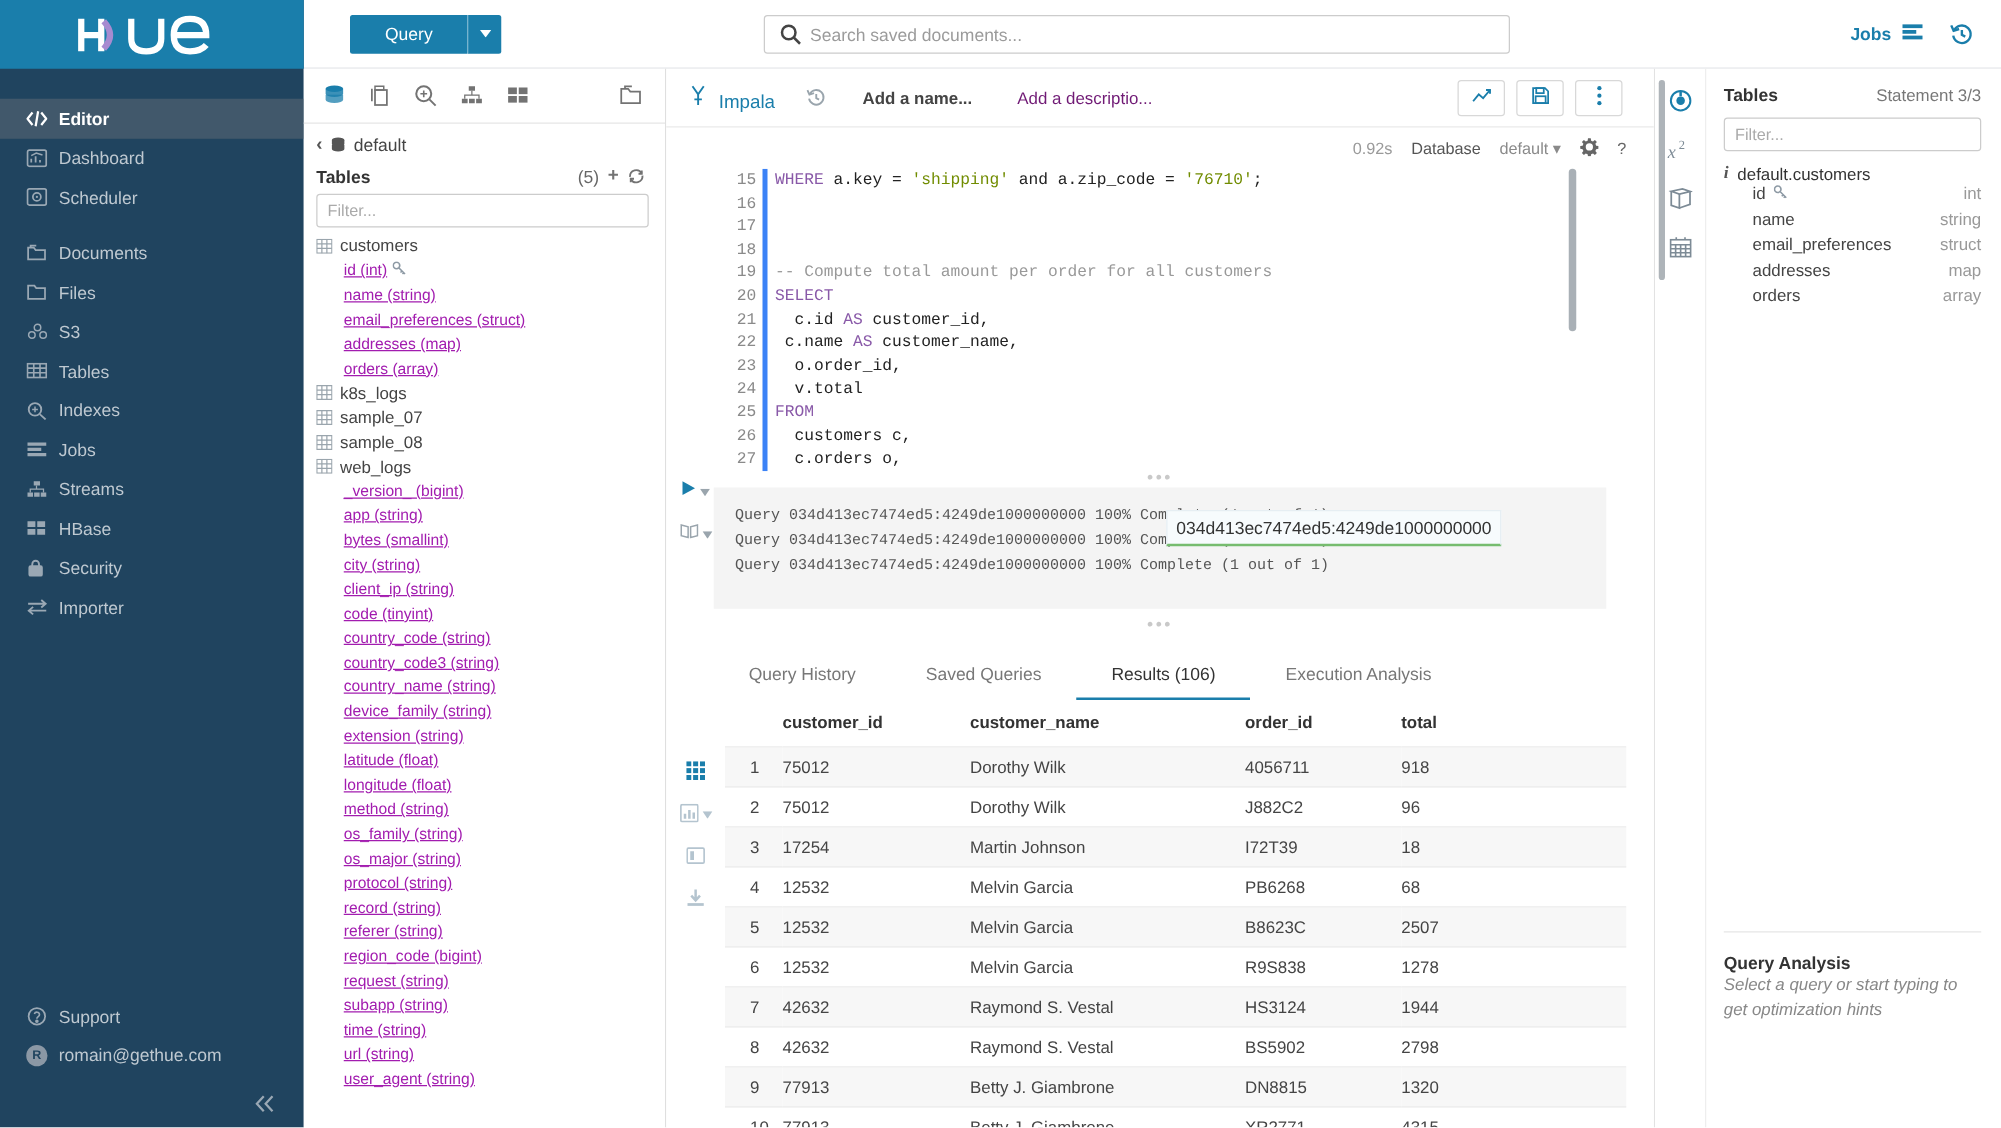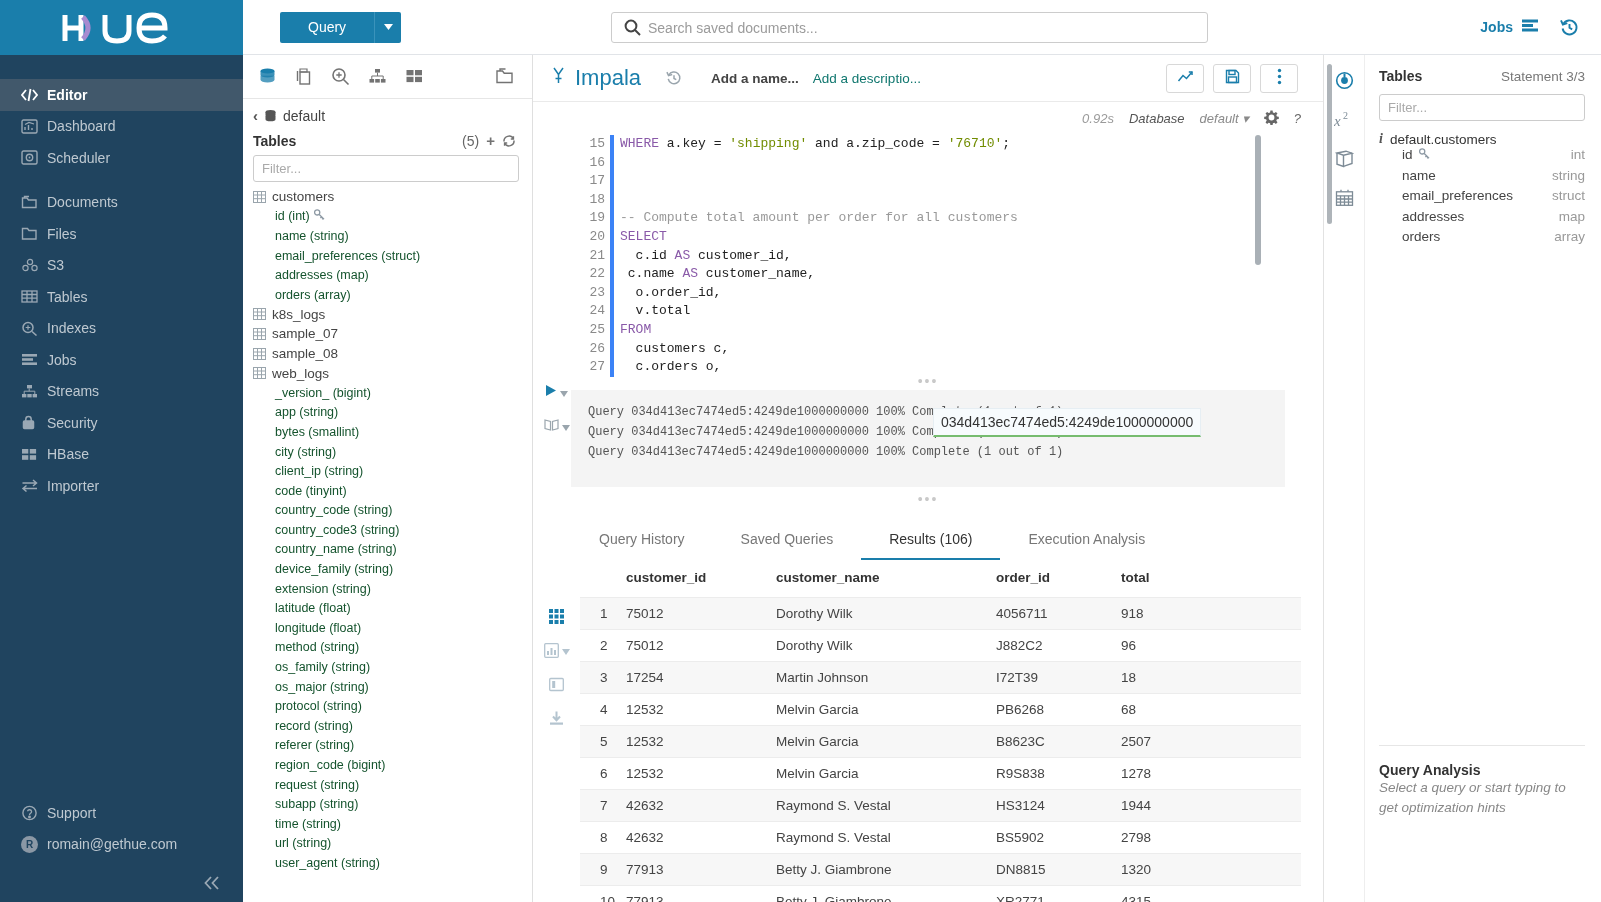--- a/index.html
+++ b/index.html
@@ -57,37 +57,37 @@
   .dbrow { display:flex; align-items:center; gap:6px; font-size:14px; color:#444; margin-bottom:8px; cursor:pointer; }
   .dbrow .chev { color:#555; font-size:15px; font-weight:bold; }
   .tablehdr { display:flex; align-items:center; font-size:14px; font-weight:bold; color:#333; margin-bottom:6px; padding-right:16px; }
   .tablehdr .cnt { margin-left:auto; color:#666; font-weight:normal; margin-right:7px; }
   .tablehdr .pl { color:#737373; margin-right:7px; cursor:pointer; font-size:15px; }
   .tablehdr .rf { color:#737373; cursor:pointer; display:flex; }
   .filterinput { width:266px; height:27px; border:1px solid #ccc; border-radius:3px; padding-left:8px;
                  font-size:13px; color:#555; font-family:inherit; margin-bottom:5px; }
   .filterinput::placeholder { color:#aaa; }
   .tbl-item { display:flex; align-items:center; gap:6px; font-size:13.5px; color:#444; height:19.6px; cursor:pointer; }
-  .col-item { font-size:12.5px; color:#14532d; height:19.6px; padding-left:22px; display:flex; align-items:center; gap:4px; cursor:pointer; }
+  .col-item { font-size:12.5px; color:#a21caf; height:19.6px; padding-left:22px; display:flex; align-items:center; gap:4px; cursor:pointer;text-decoration:underline; }
   .grid-ico { color:#9aa5ad; display:flex; }
   .key-ico { color:#8d99a4; }
 
   
   .editorcol { flex:1; display:flex; flex-direction:column; min-width:0; background:#fff; position:relative; }
   .ed-head { height:47px; display:flex; align-items:center; border-bottom:1px solid #eaeaea; padding-left:18px; flex:none; }
-  .ed-engine { display:flex; align-items:flex-end; gap:9px; color:#1a7eab; font-size:22px; cursor:pointer; }
+  .ed-engine { display:flex; align-items:flex-end; gap:9px; color:#1a7eab; font-size:15px; cursor:pointer; }
   .ed-hist { margin-left:25px; color:#9aa5ad; cursor:pointer; display:flex; }
   .ed-name { margin-left:29px; font-weight:bold; font-size:13.5px; color:#444; cursor:pointer; }
-  .ed-desc { margin-left:14px; font-size:13.5px; color:#0f766e; cursor:pointer; }
+  .ed-desc { margin-left:36px; font-size:13.5px; color:#701a75; cursor:pointer; }
   .ed-head-actions { margin-left:auto; display:flex; gap:9px; padding-right:25px; }
   .hbtn { width:38px; height:29px; border:1px solid #d8d8d8; border-radius:3px; background:#fff;
           display:flex; align-items:center; justify-content:center; cursor:pointer; color:#1a7eab; }
 
   .ed-sub { height:33px; display:flex; align-items:center; justify-content:flex-end; padding-right:22px;
-            gap:15px; font-size:13px; color:#777; flex:none;font-style:italic; }
+            gap:15px; font-size:13px; color:#777; flex:none; }
   .ed-sub .sec { color:#9a9a9a; }
   .ed-sub .dbl { color:#555; }
   .ed-sub .dbv { color:#8a8a8a; cursor:pointer; }
   .ed-sub .gear, .ed-sub .qm { color:#666; cursor:pointer; }
 
   .ed-codewrap { position:relative; height:242px; display:flex; flex:none; }
   .ed-gutter-icons { width:45px; flex:none; position:relative; }
   .ed-gutter-icons .gi { position:absolute; left:11px; display:flex; align-items:center; gap:3px; cursor:pointer; }
   .ed-code { flex:1; display:flex; font-family:"Liberation Mono", monospace; font-size:13px; position:relative; overflow:hidden; }
   .linenos { width:32px; flex:none; text-align:right; color:#8a8a8a; padding-right:5px;
@@ -260,37 +260,37 @@
               <rect x="1" y="10" width="4.4" height="3.4"></rect>
               <rect x="6.3" y="10" width="4.4" height="3.4"></rect>
               <rect x="11.6" y="10" width="4.4" height="3.4"></rect>
               <path d="M8.2 4.4 V7.2 M3.2 10 V7.2 H13.8 V10" stroke="currentColor" stroke-width="1" fill="none"></path>
             </svg>
         </span>
         <span class="nl">Streams</span>
       </div>
       <div class="navitem">
         <span class="ni">
-          <svg width="15" height="15" viewBox="0 0 15 15" fill="none" stroke="currentColor" stroke-width="1.5">
-              <rect x="2.5" y="6" width="10" height="7.5" rx="1" fill="currentColor"></rect>
-              <path d="M4.8 6 V4.3 A2.7 2.7 0 0 1 10.2 4.3 V6"></path>
-            </svg>
-        </span>
-        <span class="nl">Security</span>
-      </div>
-      <div class="navitem">
-        <span class="ni">
           <svg width="17" height="15" viewBox="0 0 17 15" fill="currentColor">
               <rect x="1" y="2" width="6.3" height="4.6"></rect>
               <rect x="8.8" y="2" width="6.3" height="4.6"></rect>
               <rect x="1" y="8.2" width="6.3" height="4.6"></rect>
               <rect x="8.8" y="8.2" width="6.3" height="4.6"></rect>
             </svg>
         </span>
         <span class="nl">HBase</span>
+      </div>
+      <div class="navitem">
+        <span class="ni">
+          <svg width="15" height="15" viewBox="0 0 15 15" fill="none" stroke="currentColor" stroke-width="1.5">
+              <rect x="2.5" y="6" width="10" height="7.5" rx="1" fill="currentColor"></rect>
+              <path d="M4.8 6 V4.3 A2.7 2.7 0 0 1 10.2 4.3 V6"></path>
+            </svg>
+        </span>
+        <span class="nl">Security</span>
       </div>
       <div class="navitem">
         <span class="ni">
           <svg width="18" height="15" viewBox="0 0 18 15" fill="none" stroke="currentColor" stroke-width="1.5">
               <path d="M1.5 5 H15 M12 2 L15.5 5 L12 8"></path>
               <path d="M16 10.5 H2.5 M5.5 7.5 L2 10.5 L5.5 13.5"></path>
             </svg>
         </span>
         <span class="nl">Importer</span>
       </div>

